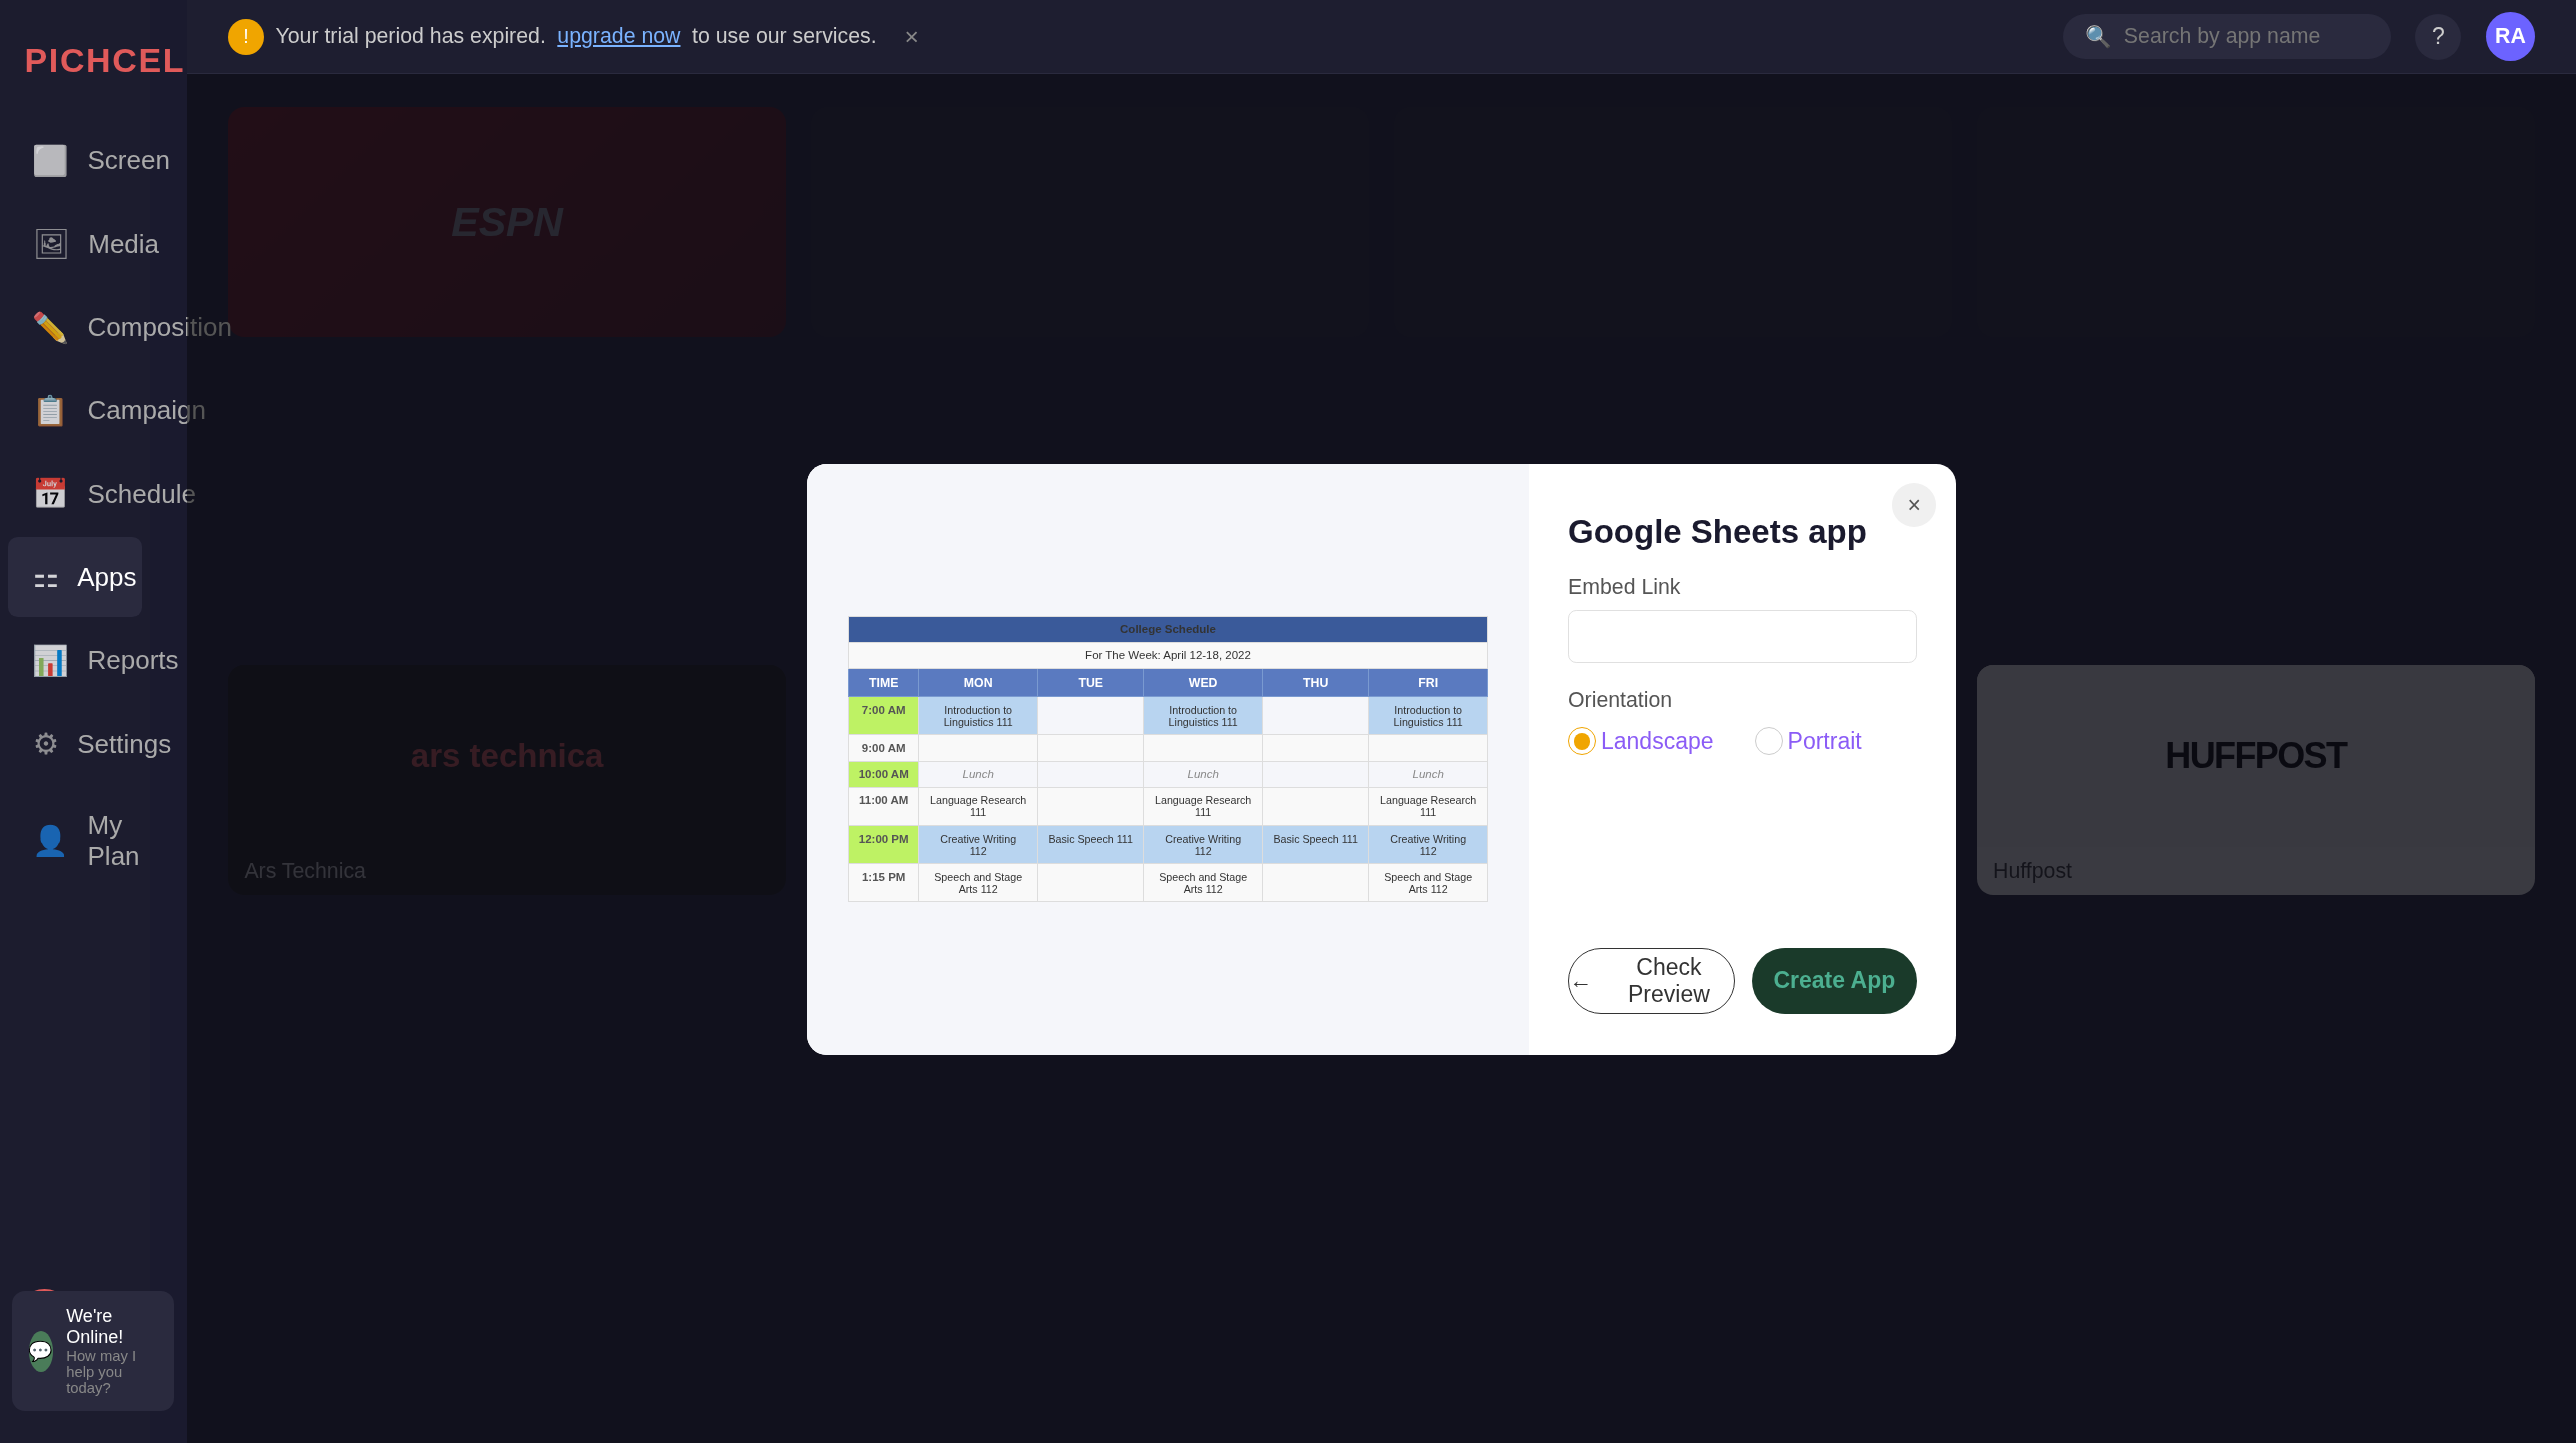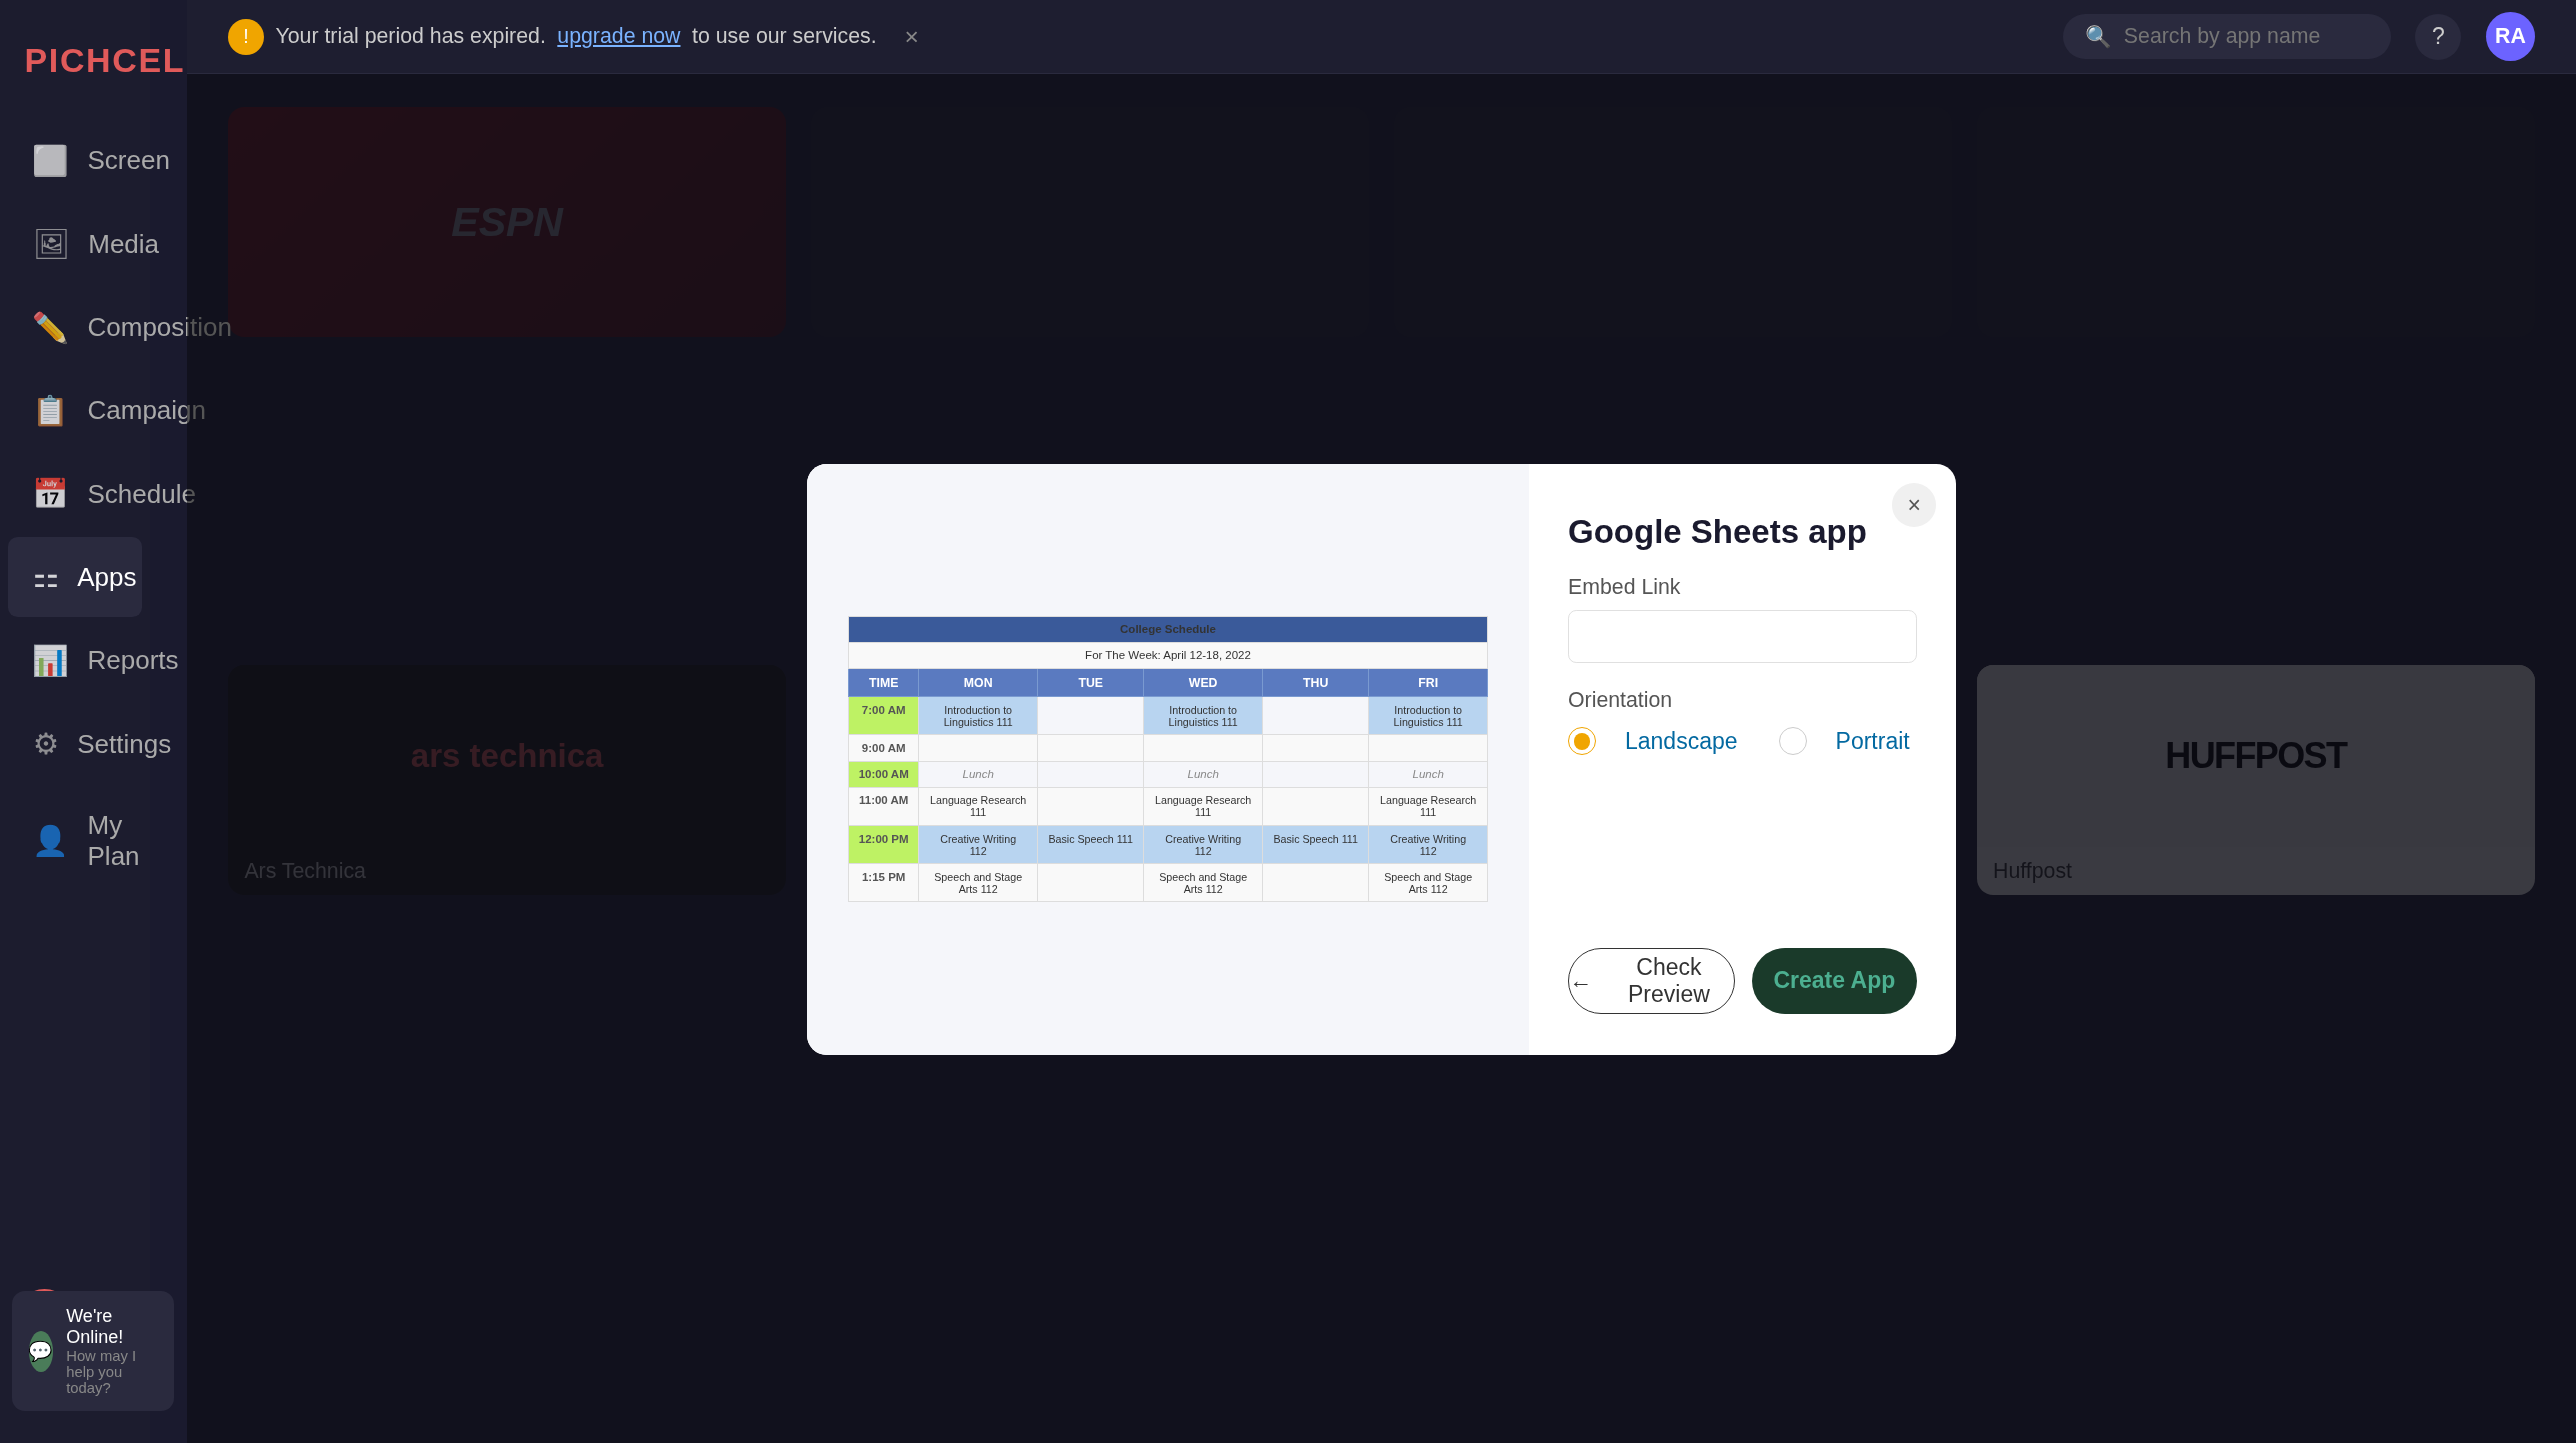--- a/index.html
+++ b/index.html
@@ -235,23 +235,23 @@
       display: block;
     }
     .orientation-options {
       display: flex;
       gap: 41px;
       align-items: center;
     }
     .orientation-option {
       display: flex;
       align-items: center;
-      gap: 29px;
+      gap: 5px;
       font-size: 23px;
-      color: #0369a1;
+      color: #8b5cf6;
       cursor: pointer;
     }
     .radio-outer {
       width: 28px; height: 28px;
       border-radius: 50%;
       border: 1.6px solid #ccc;
       display: flex; align-items: center; justify-content: center;
     }
     .radio-outer.selected { border-color: #f0a500; }
     .radio-inner {

